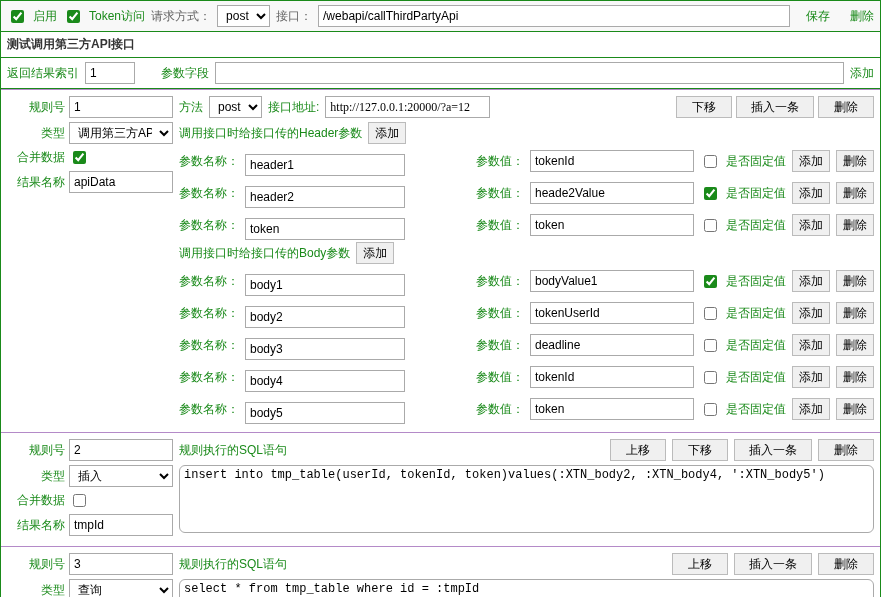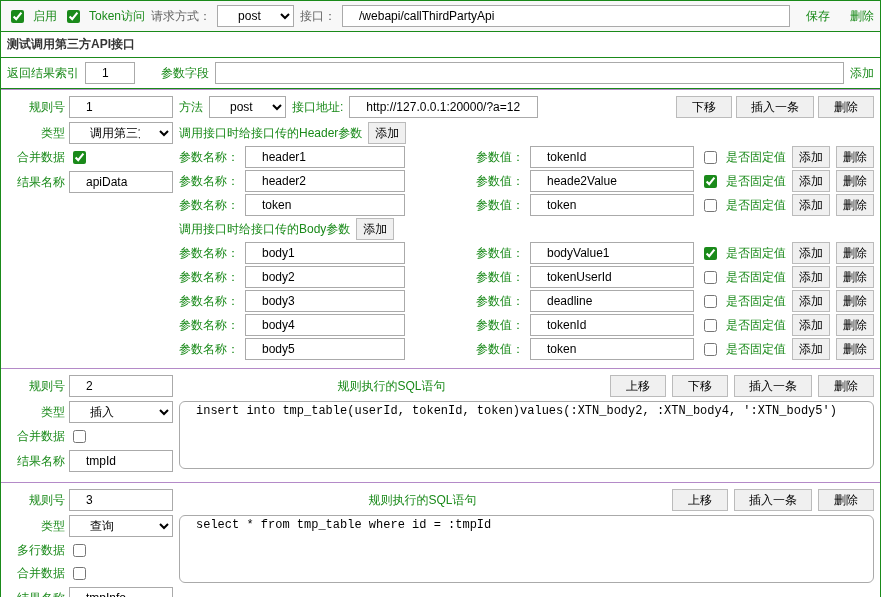--- a/index.html
+++ b/index.html
@@ -20,21 +20,21 @@
     border-bottom: 1px solid #1a8a1a;
     background: #f8f8f8;
   }
   .green { color: #1a8a1a; }
   .gray  { color: #666; }
   .chk { accent-color: #1a8a1a; }
   select, input[type=text], textarea {
     font-family: inherit;
     font-size: 12px;
     border: 1px solid #aaa;
-    padding: 2px 16px;
+    padding: 2px 4px;
     background: #fff;
   }
   select { height: 22px; }
   input[type=text] { height: 22px; }
   .btn {
     background: #f0f0f0;
     border: 1px solid #bbb;
     padding: 2px 10px;
     font-size: 12px;
     cursor: pointer;
@@ -102,38 +102,38 @@
     align-items: center;
     gap: 6px;
     margin: 2px 0;
   }
   .paramrow {
     display: flex;
     align-items: center;
     gap: 6px;
     margin: 2px 0;
   }
-  .paramrow input.pname { width: 160px; }
+  .paramrow input.pname { width: 160px; margin-top: 8px; }
   .paramrow input.pvalue { width: 164px; }
   .fixedlabel { white-space: nowrap; }
   .sqltext {
     width: 100%;
     height: 68px;
     font-family: "Courier New", monospace;
     font-size: 12px;
     resize: none;
     margin-top: 4px;
     border-radius: 6px;
   }
   .sqlhead {
     display: flex;
     align-items: center;
     gap: 6px;
   }
-  .sqlhead .title { flex: 1; text-align: center; }
+  .sqlhead .title { flex: 1; }
   .spacer { flex: 1; }
 </style>
 </head>
 <body>
 
 <div class="outer">
 
   <div class="topbar">
     <input type="checkbox" class="chk" checked="" style="">
     <span class="green">启用</span>
@@ -175,21 +175,21 @@
         <div class="row">
             <span class="green lbl">结果名称</span>
           <input type="text" value="apiData" style="">
           </div>
       </div>
       <div class="rightcol">
         <div class="methodrow">
           <span class="green">方法</span>
           <select><option>post</option></select>
           <span class="green">接口地址:</span>
-          <input type="text" class="addr" style="width: 220px; flex: 0 1 0%;" value="http://127.0.0.1:20000/?a=12">
+          <input type="text" class="addr" style="width: 220px; flex: 0 1 0%; font-family: Liberation Serif, serif;" value="http://127.0.0.1:20000/?a=12">
           <div class="actionbtns">
             <button class="btn btn-wide">下移</button>
             <button class="btn btn-wide">插入一条</button>
             <button class="btn btn-wide">删除</button>
           </div>
         </div>
 
         <div class="sectionhead">
           <span class="green">调用接口时给接口传的Header参数</span>
           <button class="btn btn-slim">添加</button>

